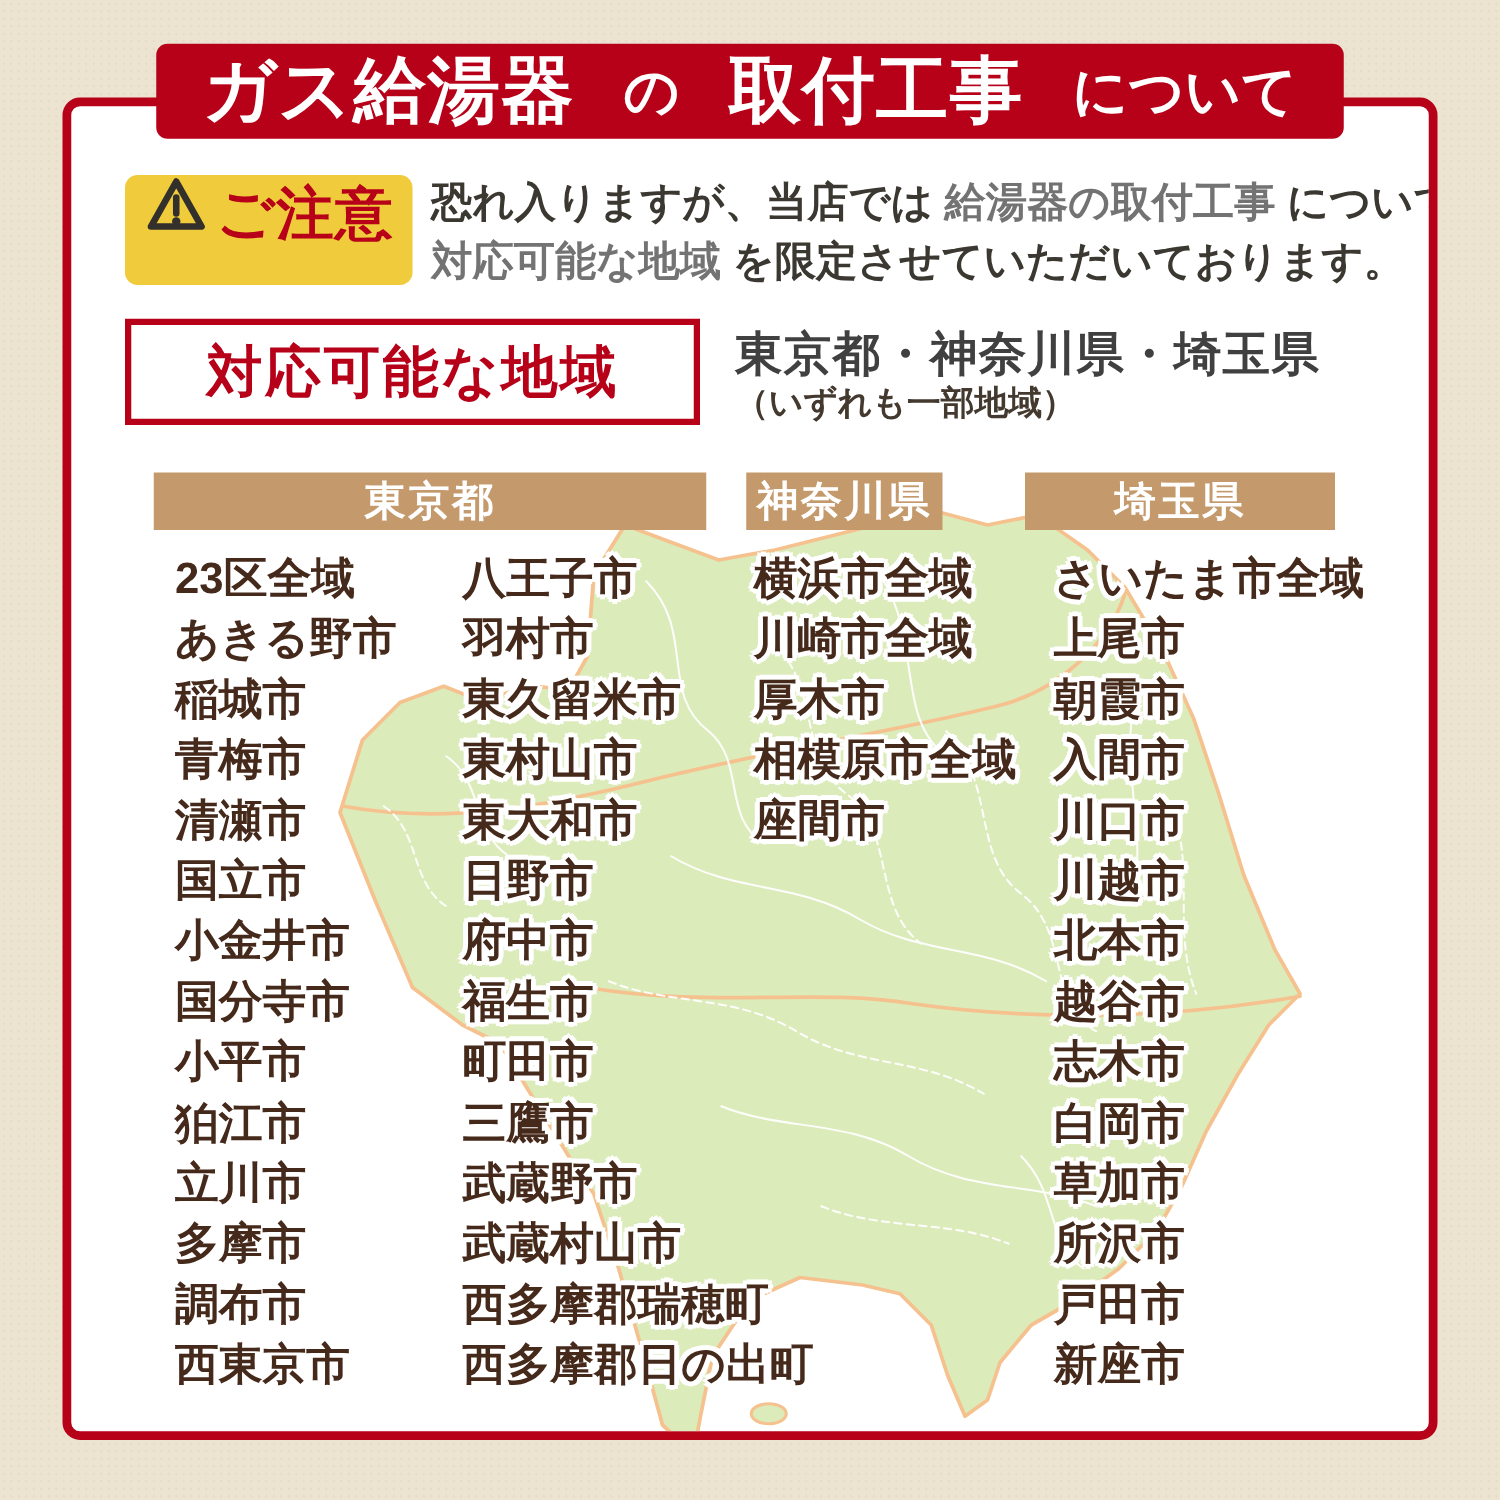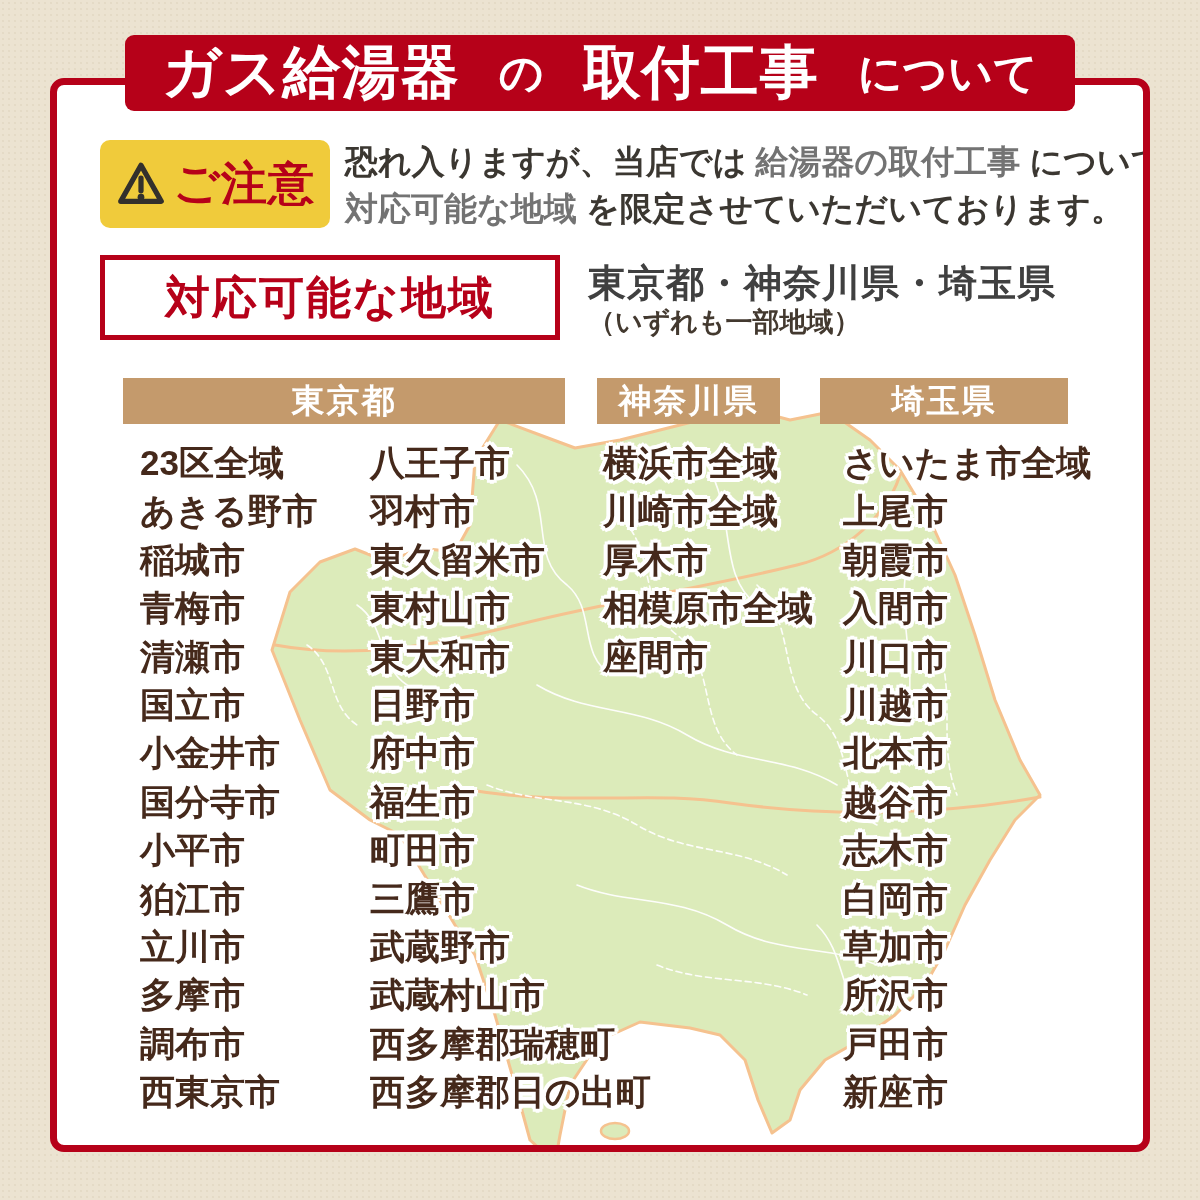--- a/index.html
+++ b/index.html
@@ -19,21 +19,21 @@
     position:absolute;left:125px;top:35px;width:950px;height:76px;
     background:#b60119;border-radius:9px;
     display:flex;align-items:center;justify-content:center;
     color:#fff;font-weight:900;white-space:nowrap;gap:39px;
   }
   .title-banner .big{font-size:58px;letter-spacing:1px;}
   .title-banner .small{font-size:44px;letter-spacing:0;}
   .caution-box{
     position:absolute;left:43px;top:55px;width:230px;height:88px;
     background:#f0cb3b;border-radius:10px;
-    display:flex;align-items:center;justify-content:center;gap:6px;
+    display:flex;align-items:flex-start;justify-content:center;gap:6px;
   }
   .caution-box .warn-svg{width:52px;height:48px;flex:0 0 auto;}
   .caution-label{color:#b60119;font-size:46px;font-weight:900;letter-spacing:1px;}
   .caution-text{
     position:absolute;left:288px;top:53px;width:770px;
     font-size:33px;font-weight:800;line-height:47px;color:#3b3731;white-space:nowrap;
   }
   .caution-text .red{color:#737373;}
   .area-box{
     position:absolute;left:43px;top:170px;width:460px;height:85px;
@@ -48,21 +48,21 @@
   .pref-note{
     position:absolute;left:531px;top:219px;
     color:#43392f;font-size:27px;font-weight:800;white-space:nowrap;
   }
   .region-header{
     position:absolute;top:293px;height:46px;background:#c49a6c;
     display:flex;align-items:center;justify-content:center;
     color:#fff;font-size:33px;font-weight:800;letter-spacing:2px;white-space:nowrap;
   }
   .rh-tokyo{left:66px;width:442px;}
-  .rh-kanagawa{left:540px;width:183px;}
+  .rh-kanagawa{left:540px;width:157px;}
   .rh-saitama{left:763px;width:248px;}
   .city-col{
     position:absolute;top:354px;
     font-size:35px;font-weight:800;color:#45291b;line-height:48.4px;white-space:nowrap;
     text-shadow:-3px -3px 0 #fff,3px -3px 0 #fff,-3px 3px 0 #fff,3px 3px 0 #fff,
                  0 -4px 0 #fff,0 4px 0 #fff,-4px 0 0 #fff,4px 0 0 #fff;
   }
   .col-1{left:83px;} .col-2{left:313px;} .col-3{left:546px;} .col-4{left:786px;}
 </style>
 </head>

